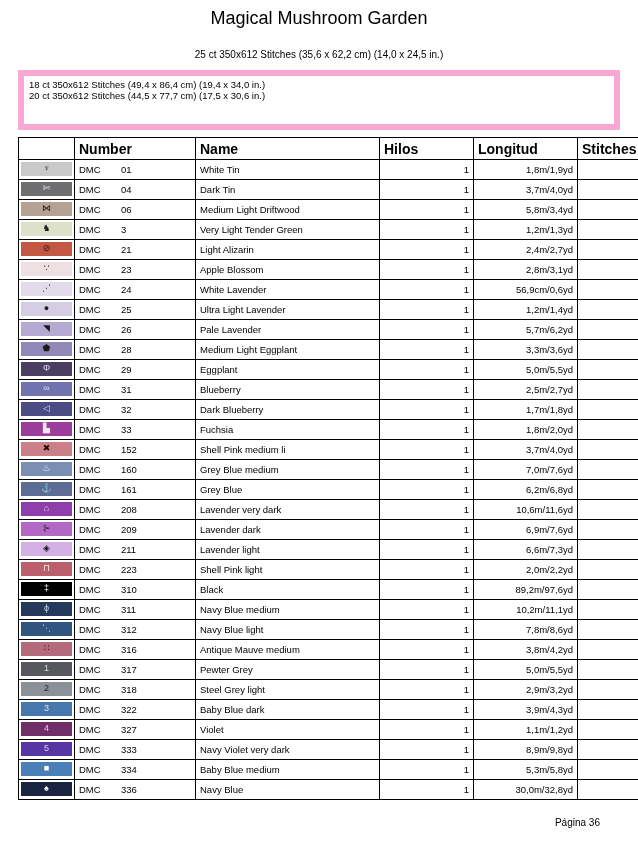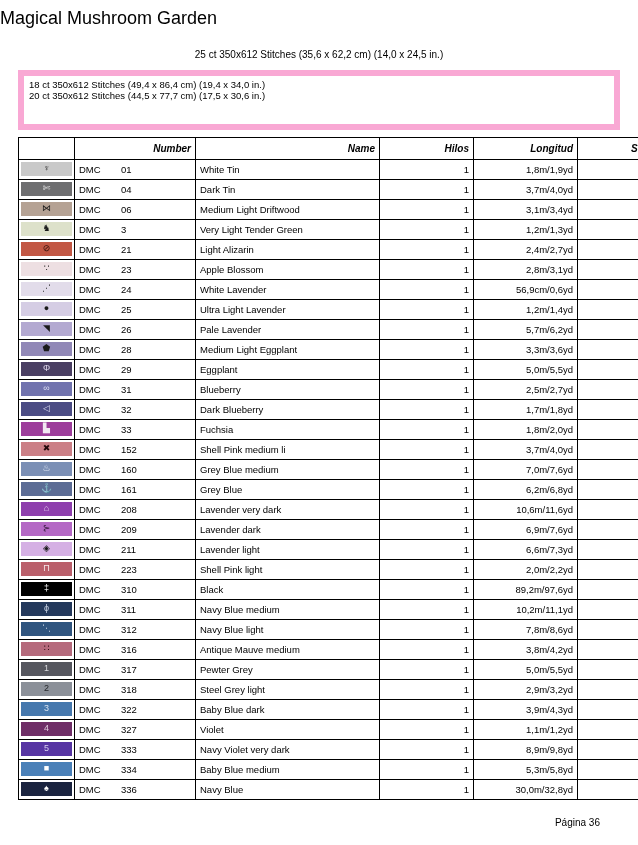--- a/index.html
+++ b/index.html
@@ -4,42 +4,42 @@
 <style>
   html,body { margin:0; padding:0; }
   body {
     width:638px; height:845px;
     background:#ffffff; color:#000000;
     font-family:"Liberation Sans", sans-serif;
     position:relative; overflow:hidden;
   }
   .page-title {
     position:absolute; top:8px; left:0; width:638px;
-    font-size:18px; font-weight:400;
+    text-align:center; font-size:18px; font-weight:400;
   }
   .page-subtitle {
     position:absolute; top:49px; left:0; width:638px;
     text-align:center; font-size:10px;
   }
   .info-box {
     position:absolute; left:18px; top:70px;
     width:602px; height:60px; box-sizing:border-box;
     border:6px solid #f9a8d4; padding:3px 5px;
     font-size:9.5px; line-height:11px;
   }
   table.legend {
     position:absolute; left:18px; top:137px;
     width:602px; border-collapse:collapse;
     font-size:9.5px; table-layout:fixed;
   }
   .legend th, .legend td {
     border:1px solid #000; padding:0 4px;
     overflow:hidden; white-space:nowrap;
   }
-  .legend th { height:21px; text-align:right; font-size:10px;font-style:italic; }
+  .legend th { height:21px; text-align:left; font-size:14px; }
   .legend td { height:19px; }
   .col-swatch { width:47px; }
   .col-number { width:112px; }
   .col-name   { width:175px; }
   .col-hilos  { width:85px; }
   .col-long   { width:95px; }
   .col-stitch { width:88px; }
   td.c-swatch { padding:0; }
   .swatch {
     margin:1px 2px 3px 2px; height:14px;
@@ -102,21 +102,21 @@
       </tr>
       <tr>
         <td class="c-swatch col-swatch">
           <div class="swatch" style="background: rgb(181, 162, 148); color: rgb(26, 26, 26);">
             <span>⋈</span>
           </div>
         </td>
         <td class="c-number col-number"><span class="brand">DMC</span><span>06</span></td>
         <td class="col-name">Medium Light Driftwood</td>
         <td class="col-hilos num">1</td>
-        <td class="col-long num">3,1m/3,4yd</td>
+        <td class="col-long num">5,8m/3,4yd</td>
         <td class="col-stitch num">596</td>
       </tr>
       <tr>
         <td class="c-swatch col-swatch">
           <div class="swatch" style="background: rgb(221, 225, 202); color: rgb(26, 26, 26);">
             <span>♞</span>
           </div>
         </td>
         <td class="c-number col-number"><span class="brand">DMC</span><span>3</span></td>
         <td class="col-name">Very Light Tender Green</td>

